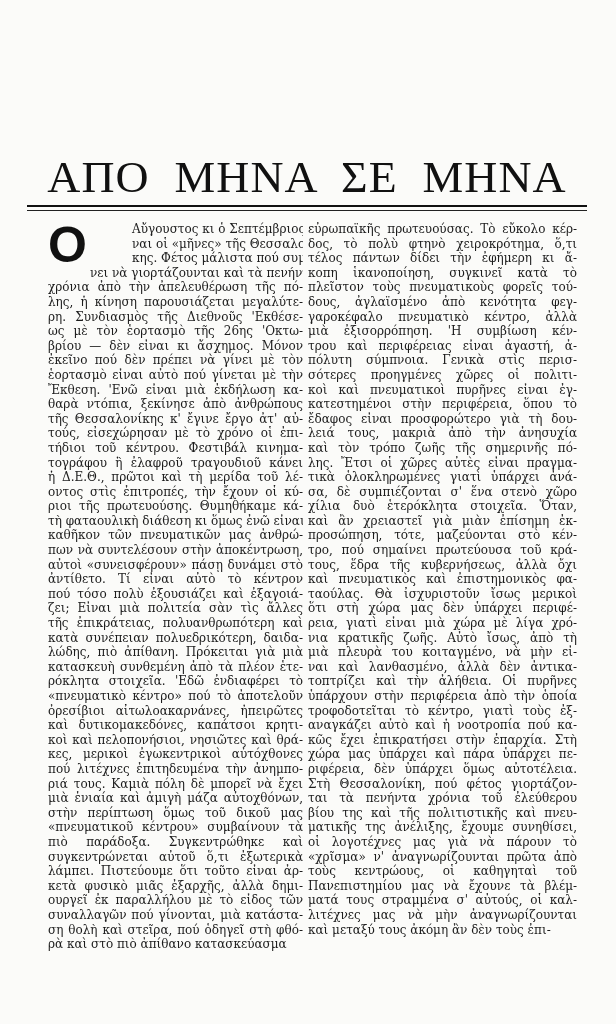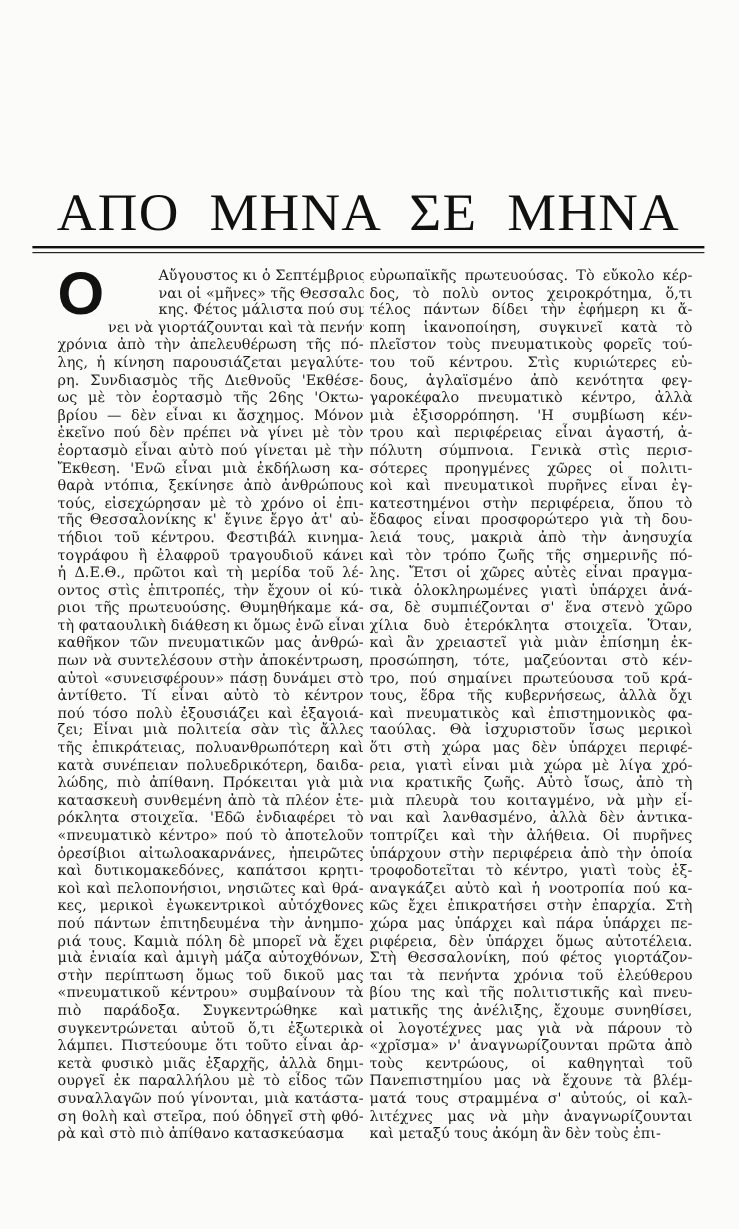--- a/index.html
+++ b/index.html
@@ -55,22 +55,22 @@
         <span class="line">νει νὰ γιορτάζουνται καὶ τὰ πενήντα</span>
         <span class="line">χρόνια ἀπὸ τὴν ἀπελευθέρωση τῆς πό-</span>
         <span class="line">λης, ἡ κίνηση παρουσιάζεται μεγαλύτε-</span>
         <span class="line">ρη. Συνδιασμὸς τῆς Διεθνοῦς 'Εκθέσε-</span>
         <span class="line">ως μὲ τὸν ἑορτασμὸ τῆς 26ης 'Οκτω-</span>
         <span class="line">βρίου — δὲν εἶναι κι ἄσχημος. Μόνον</span>
         <span class="line">ἐκεῖνο πού δὲν πρέπει νὰ γίνει μὲ τὸν</span>
         <span class="line">ἑορτασμὸ εἶναι αὐτὸ πού γίνεται μὲ τὴν</span>
         <span class="line">Ἔκθεση. 'Ενῶ εἶναι μιὰ ἐκδήλωση κα-</span>
         <span class="line">θαρὰ ντόπια, ξεκίνησε ἀπὸ ἀνθρώπους</span>
+        <span class="line">τῆς Θεσσαλονίκης κ' ἔγινε ἔργο ἀτ' αὐ-</span>
         <span class="line">τούς, εἰσεχώρησαν μὲ τὸ χρόνο οἱ ἐπι-</span>
-        <span class="line">τῆς Θεσσαλονίκης κ' ἔγινε ἔργο ἀτ' αὐ-</span>
         <span class="line">τήδιοι τοῦ κέντρου. Φεστιβάλ κινημα-</span>
         <span class="line">τογράφου ἢ ἐλαφροῦ τραγουδιοῦ κάνει</span>
         <span class="line">ἡ Δ.Ε.Θ., πρῶτοι καὶ τὴ μερίδα τοῦ λέ-</span>
         <span class="line">οντος στὶς ἐπιτροπές, τὴν ἔχουν οἱ κύ-</span>
         <span class="line">ριοι τῆς πρωτευούσης. Θυμηθήκαμε κά-</span>
         <span class="line">τὴ φαταουλικὴ διάθεση κι ὅμως ἐνῶ εἶναι</span>
         <span class="line">καθῆκον τῶν πνευματικῶν μας ἀνθρώ-</span>
         <span class="line">πων νὰ συντελέσουν στὴν ἀποκέντρωση,</span>
         <span class="line">αὐτοὶ «συνεισφέρουν» πάσῃ δυνάμει στὸ</span>
         <span class="line">ἀντίθετο. Τί εἶναι αὐτὸ τὸ κέντρον</span>
@@ -79,44 +79,43 @@
         <span class="line">τῆς ἐπικράτειας, πολυανθρωπότερη καὶ</span>
         <span class="line">κατὰ συνέπειαν πολυεδρικότερη, δαιδα-</span>
         <span class="line">λώδης, πιὸ ἀπίθανη. Πρόκειται γιὰ μιὰ</span>
         <span class="line">κατασκευὴ συνθεμένη ἀπὸ τὰ πλέον ἑτε-</span>
         <span class="line">ρόκλητα στοιχεῖα. 'Εδῶ ἐνδιαφέρει τὸ</span>
         <span class="line">«πνευματικὸ κέντρο» πού τὸ ἀποτελοῦν</span>
         <span class="line">ὀρεσίβιοι αἰτωλοακαρνάνες, ἠπειρῶτες</span>
         <span class="line">καὶ δυτικομακεδόνες, καπάτσοι κρητι-</span>
         <span class="line">κοὶ καὶ πελοπονήσιοι, νησιῶτες καὶ θρά-</span>
         <span class="line">κες, μερικοὶ ἐγωκεντρικοὶ αὐτόχθονες</span>
-        <span class="line">πού πάντων ἐπιτηδευμένα τὴν ἀνημπο-</span>
+        <span class="line">πού λιτέχνες ἐπιτηδευμένα τὴν ἀνημπο-</span>
         <span class="line">ριά τους. Καμιὰ πόλη δὲ μπορεῖ νὰ ἔχει</span>
         <span class="line">μιὰ ἑνιαία καὶ ἀμιγὴ μάζα αὐτοχθόνων,</span>
         <span class="line">στὴν περίπτωση ὅμως τοῦ δικοῦ μας</span>
         <span class="line">«πνευματικοῦ κέντρου» συμβαίνουν τὰ</span>
         <span class="line">πιὸ παράδοξα. Συγκεντρώθηκε καὶ</span>
         <span class="line">συγκεντρώνεται αὐτοῦ ὅ,τι ἐξωτερικὰ</span>
         <span class="line">λάμπει. Πιστεύουμε ὅτι τοῦτο εἶναι ἀρ-</span>
         <span class="line">κετὰ φυσικὸ μιᾶς ἐξαρχῆς, ἀλλὰ δημι-</span>
         <span class="line">ουργεῖ ἐκ παραλλήλου μὲ τὸ εἶδος τῶν</span>
         <span class="line">συναλλαγῶν πού γίνονται, μιὰ κατάστα-</span>
         <span class="line">ση θολὴ καὶ στεῖρα, πού ὁδηγεῖ στὴ φθό-</span>
         <span class="line last">ρὰ καὶ στὸ πιὸ ἀπίθανο κατασκεύασμα</span>
       </div>
   </div>
 
   <div class="col col-right">
     <div id="right-lines">
         <span class="line">εὐρωπαϊκῆς πρωτευούσας. Τὸ εὔκολο κέρ-</span>
-        <span class="line">δος, τὸ πολὺ οντος χειροκρότημα, ὅ,τι</span>
+        <span class="line">δος, τὸ πολὺ φτηνὸ χειροκρότημα, ὅ,τι</span>
         <span class="line">τέλος πάντων δίδει τὴν ἐφήμερη κι ἄ-</span>
         <span class="line">κοπη ἱκανοποίηση, συγκινεῖ κατὰ τὸ</span>
         <span class="line">πλεῖστον τοὺς πνευματικοὺς φορεῖς τού-</span>
-        <span class="line">του τοῦ κέντρου. Στὶς κυριώτερες εὐ-</span>
         <span class="line">δους, ἀγλαϊσμένο ἀπὸ κενότητα φεγ-</span>
         <span class="line">γαροκέφαλο πνευματικὸ κέντρο, ἀλλὰ</span>
         <span class="line">μιὰ ἐξισορρόπηση. 'Η συμβίωση κέν-</span>
         <span class="line">τρου καὶ περιφέρειας εἶναι ἀγαστή, ἀ-</span>
         <span class="line">πόλυτη σύμπνοια. Γενικὰ στὶς περισ-</span>
         <span class="line">σότερες προηγμένες χῶρες οἱ πολιτι-</span>
         <span class="line">κοὶ καὶ πνευματικοὶ πυρῆνες εἶναι ἐγ-</span>
         <span class="line">κατεστημένοι στὴν περιφέρεια, ὅπου τὸ</span>
         <span class="line">ἔδαφος εἶναι προσφορώτερο γιὰ τὴ δου-</span>
         <span class="line">λειά τους, μακριὰ ἀπὸ τὴν ἀνησυχία</span>

